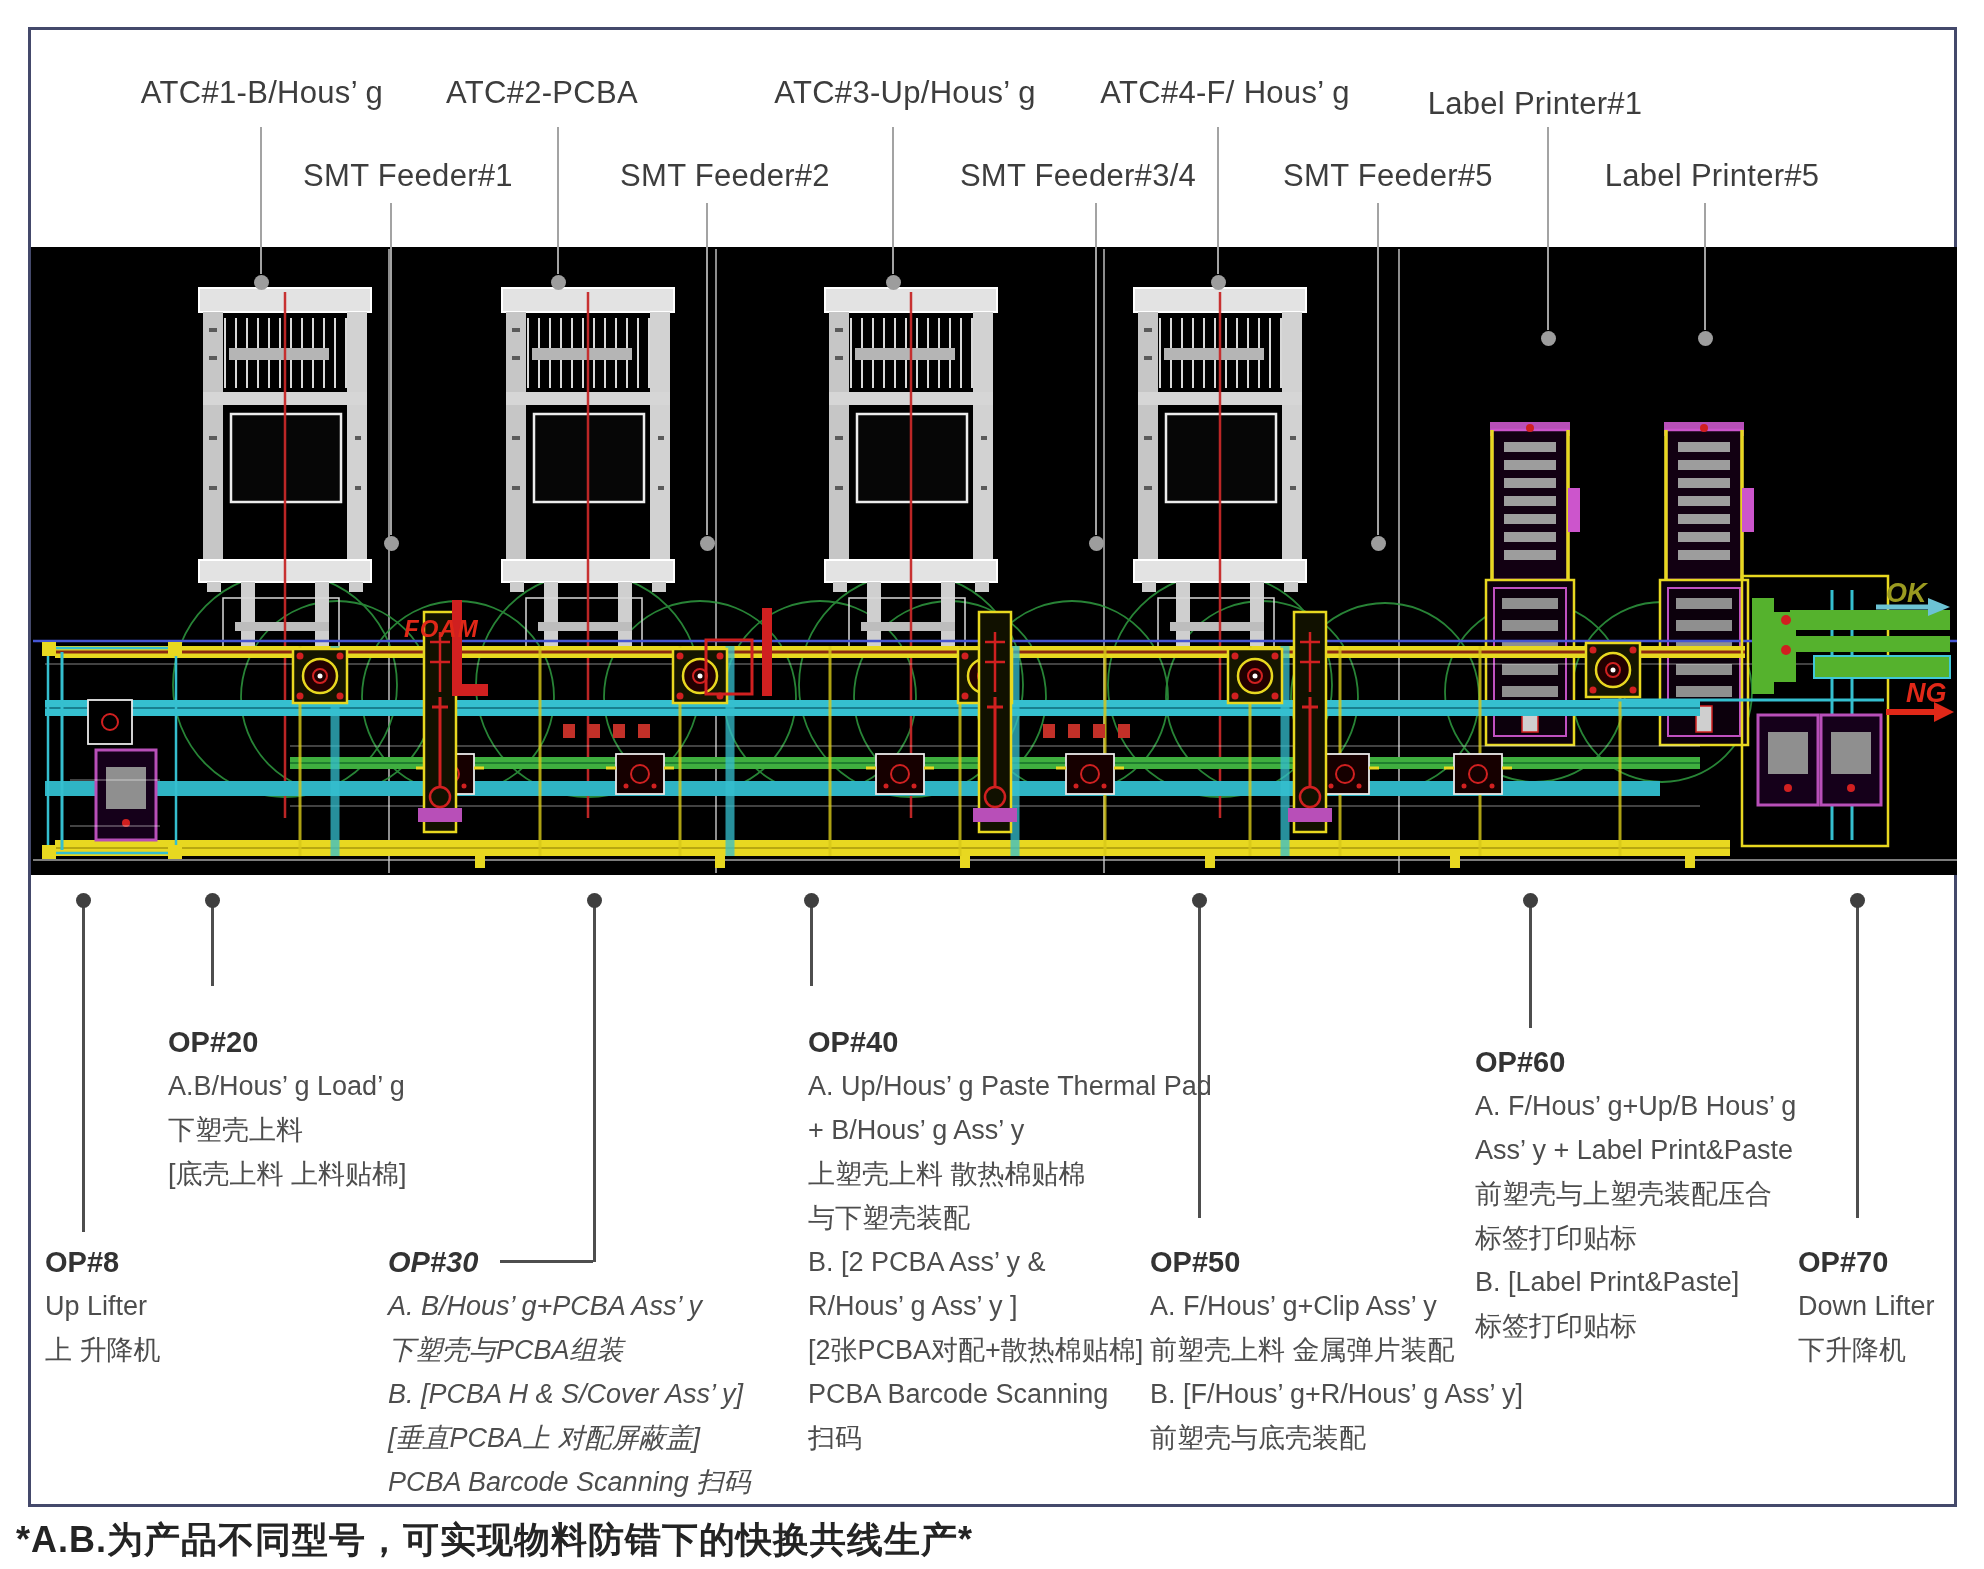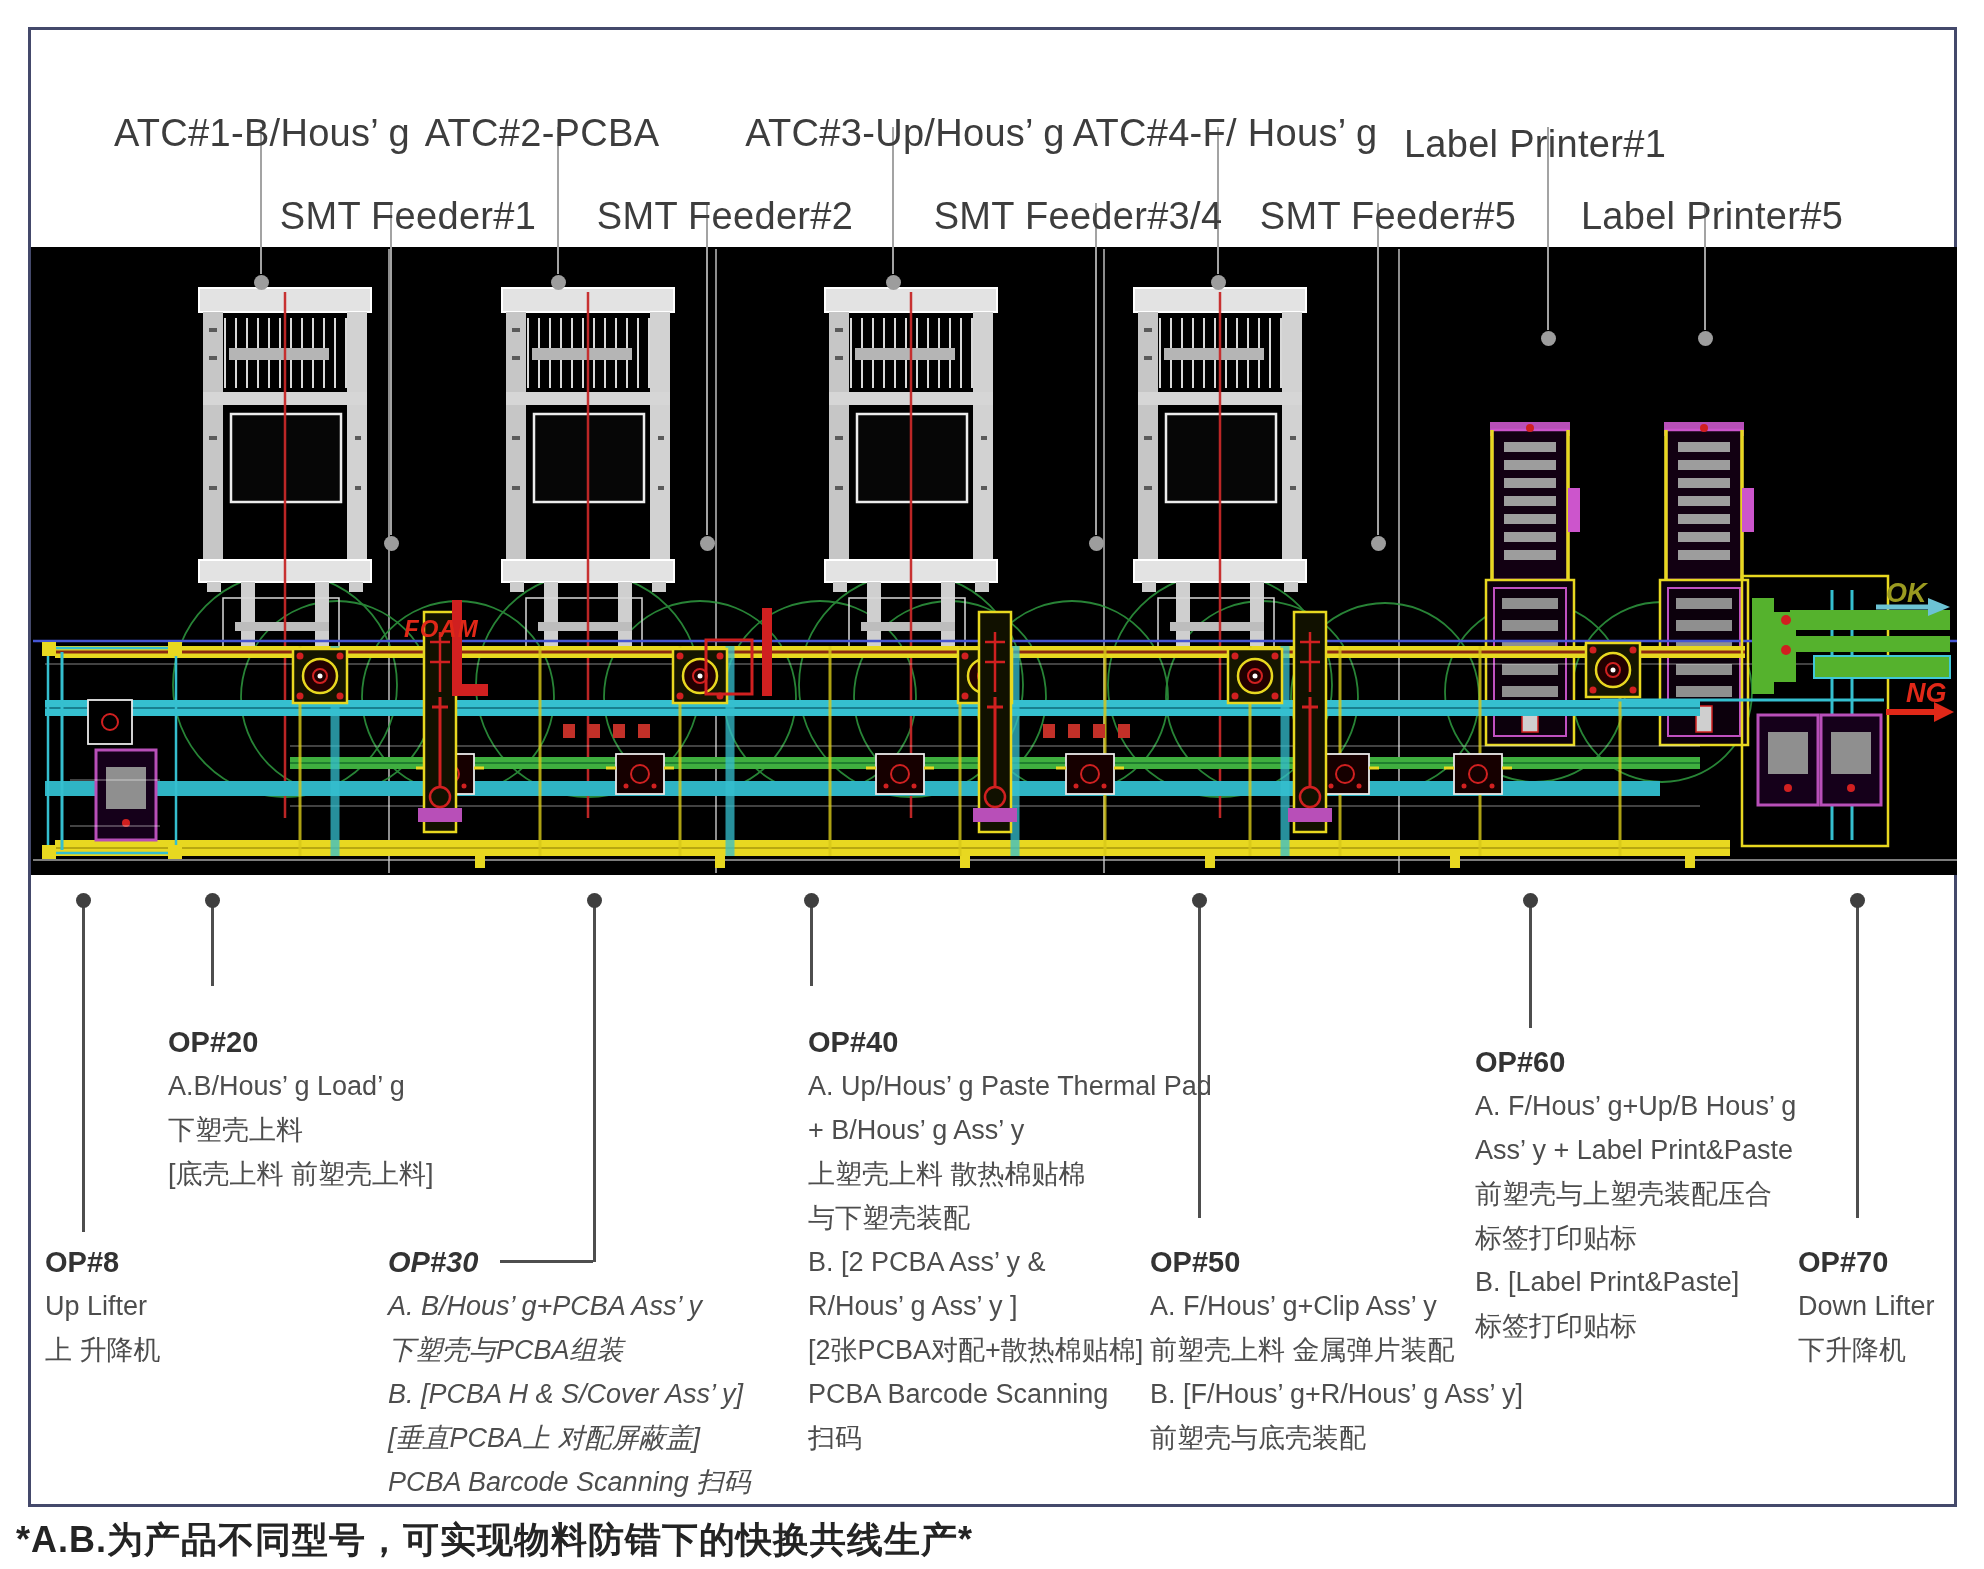--- a/index.html
+++ b/index.html
@@ -1,20 +1,20 @@
 <!DOCTYPE html>
 <html><head>
 <meta charset="utf-8">
 <style>
   html,body{margin:0;padding:0;background:#ffffff;}
   body{font-family:"Liberation Sans","DejaVu Sans",sans-serif;}
   #stage{position:relative;width:1984px;height:1569px;background:#ffffff;overflow:hidden;}
   .frame{position:absolute;left:28px;top:27px;width:1929px;height:1480px;border:3px solid #44496b;box-sizing:border-box;background:#ffffff;z-index:0;}
   #cad{position:absolute;left:0;top:0;z-index:1;}
-  .toplabel{position:absolute;transform:translateX(-50%);font-size:38px;color:#3d3d3d;white-space:nowrap;z-index:3;letter-spacing:0.3px;line-height:36px;margin-top:40px;}
+  .toplabel{position:absolute;transform:translateX(-50%);font-size:31px;color:#3d3d3d;white-space:nowrap;z-index:3;letter-spacing:0.3px;line-height:36px;}
   .vline{position:absolute;z-index:2;}
   .vline.light{width:2px;background:#a3a3a3;}
   .vline.dark{width:3px;background:#4e4e4e;}
   .dot{position:absolute;border-radius:50%;z-index:3;}
   .dot.light{width:15px;height:15px;background:#9d9d9d;}
   .dot.dark{width:15px;height:15px;background:#3f3f3f;}
   .hconn{position:absolute;height:3px;background:#4e4e4e;z-index:2;}
   .opblock{position:absolute;z-index:3;white-space:nowrap;}
   .opblock .t{font-size:29px;font-weight:bold;color:#333333;line-height:44px;}
   .opblock .l{font-size:27px;color:#4d4d4d;line-height:44px;}
@@ -267,21 +267,21 @@
         <div class="t">OP#8</div>
         <div class="l">Up Lifter</div>
         <div class="l">上 升降机</div>
       </div>
       <div class="dot dark" style="left: 204.5px; top: 892.5px;"></div>
       <div class="vline dark" style="left: 210.5px; top: 906px; height: 80px;"></div>
       <div class="opblock" style="left: 168px; top: 1020px;">
         <div class="t">OP#20</div>
         <div class="l">A.B/Hous’ g Load’ g</div>
         <div class="l">下塑壳上料</div>
-        <div class="l">[底壳上料 前塑壳上料]</div>
+        <div class="l">[底壳上料 上料贴棉]</div>
       </div>
       <div class="dot dark" style="left: 586.5px; top: 892.5px;"></div>
       <div class="vline dark" style="left: 592.5px; top: 906px; height: 356px;"></div>
       <div class="hconn" style="left: 500px; top: 1260px; width: 93px;"></div>
       <div class="opblock" style="left: 388px; top: 1240px; font-style: italic;">
         <div class="t">OP#30</div>
         <div class="l">A. B/Hous’ g+PCBA Ass’ y</div>
         <div class="l">下塑壳与PCBA组装</div>
         <div class="l">B. [PCBA H &amp; S/Cover Ass’ y]</div>
         <div class="l">[垂直PCBA上 对配屏蔽盖]</div>

